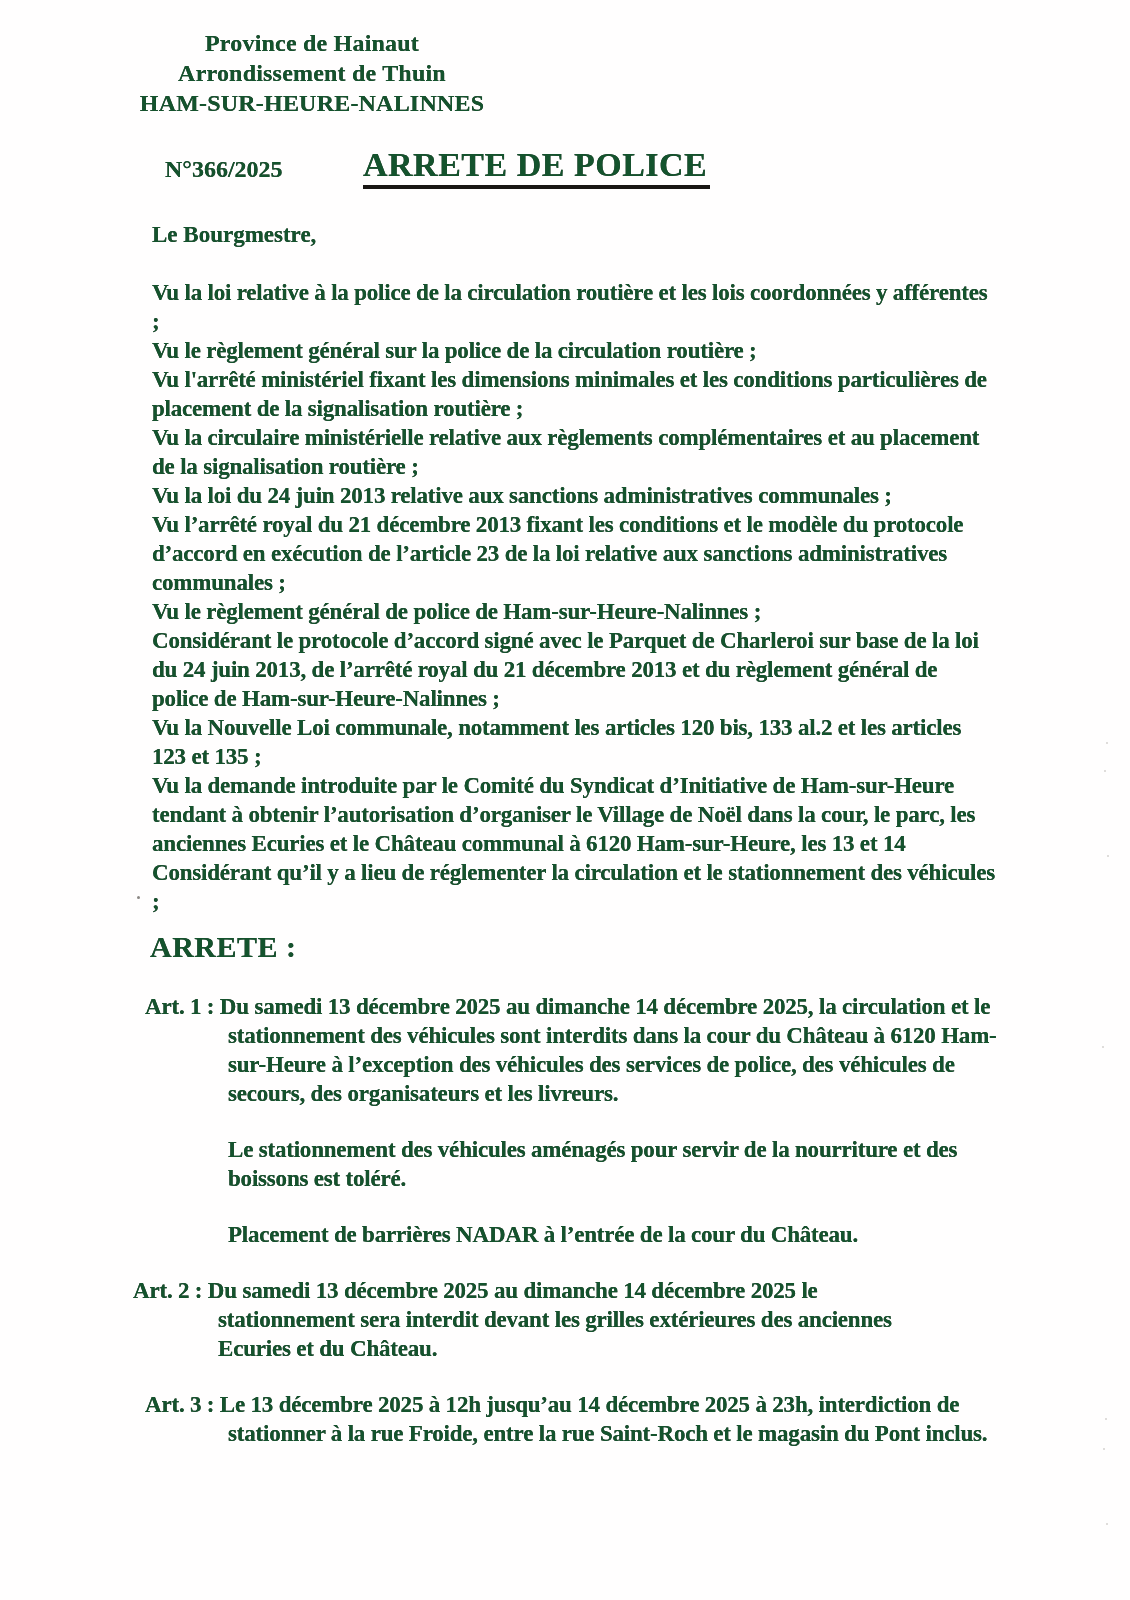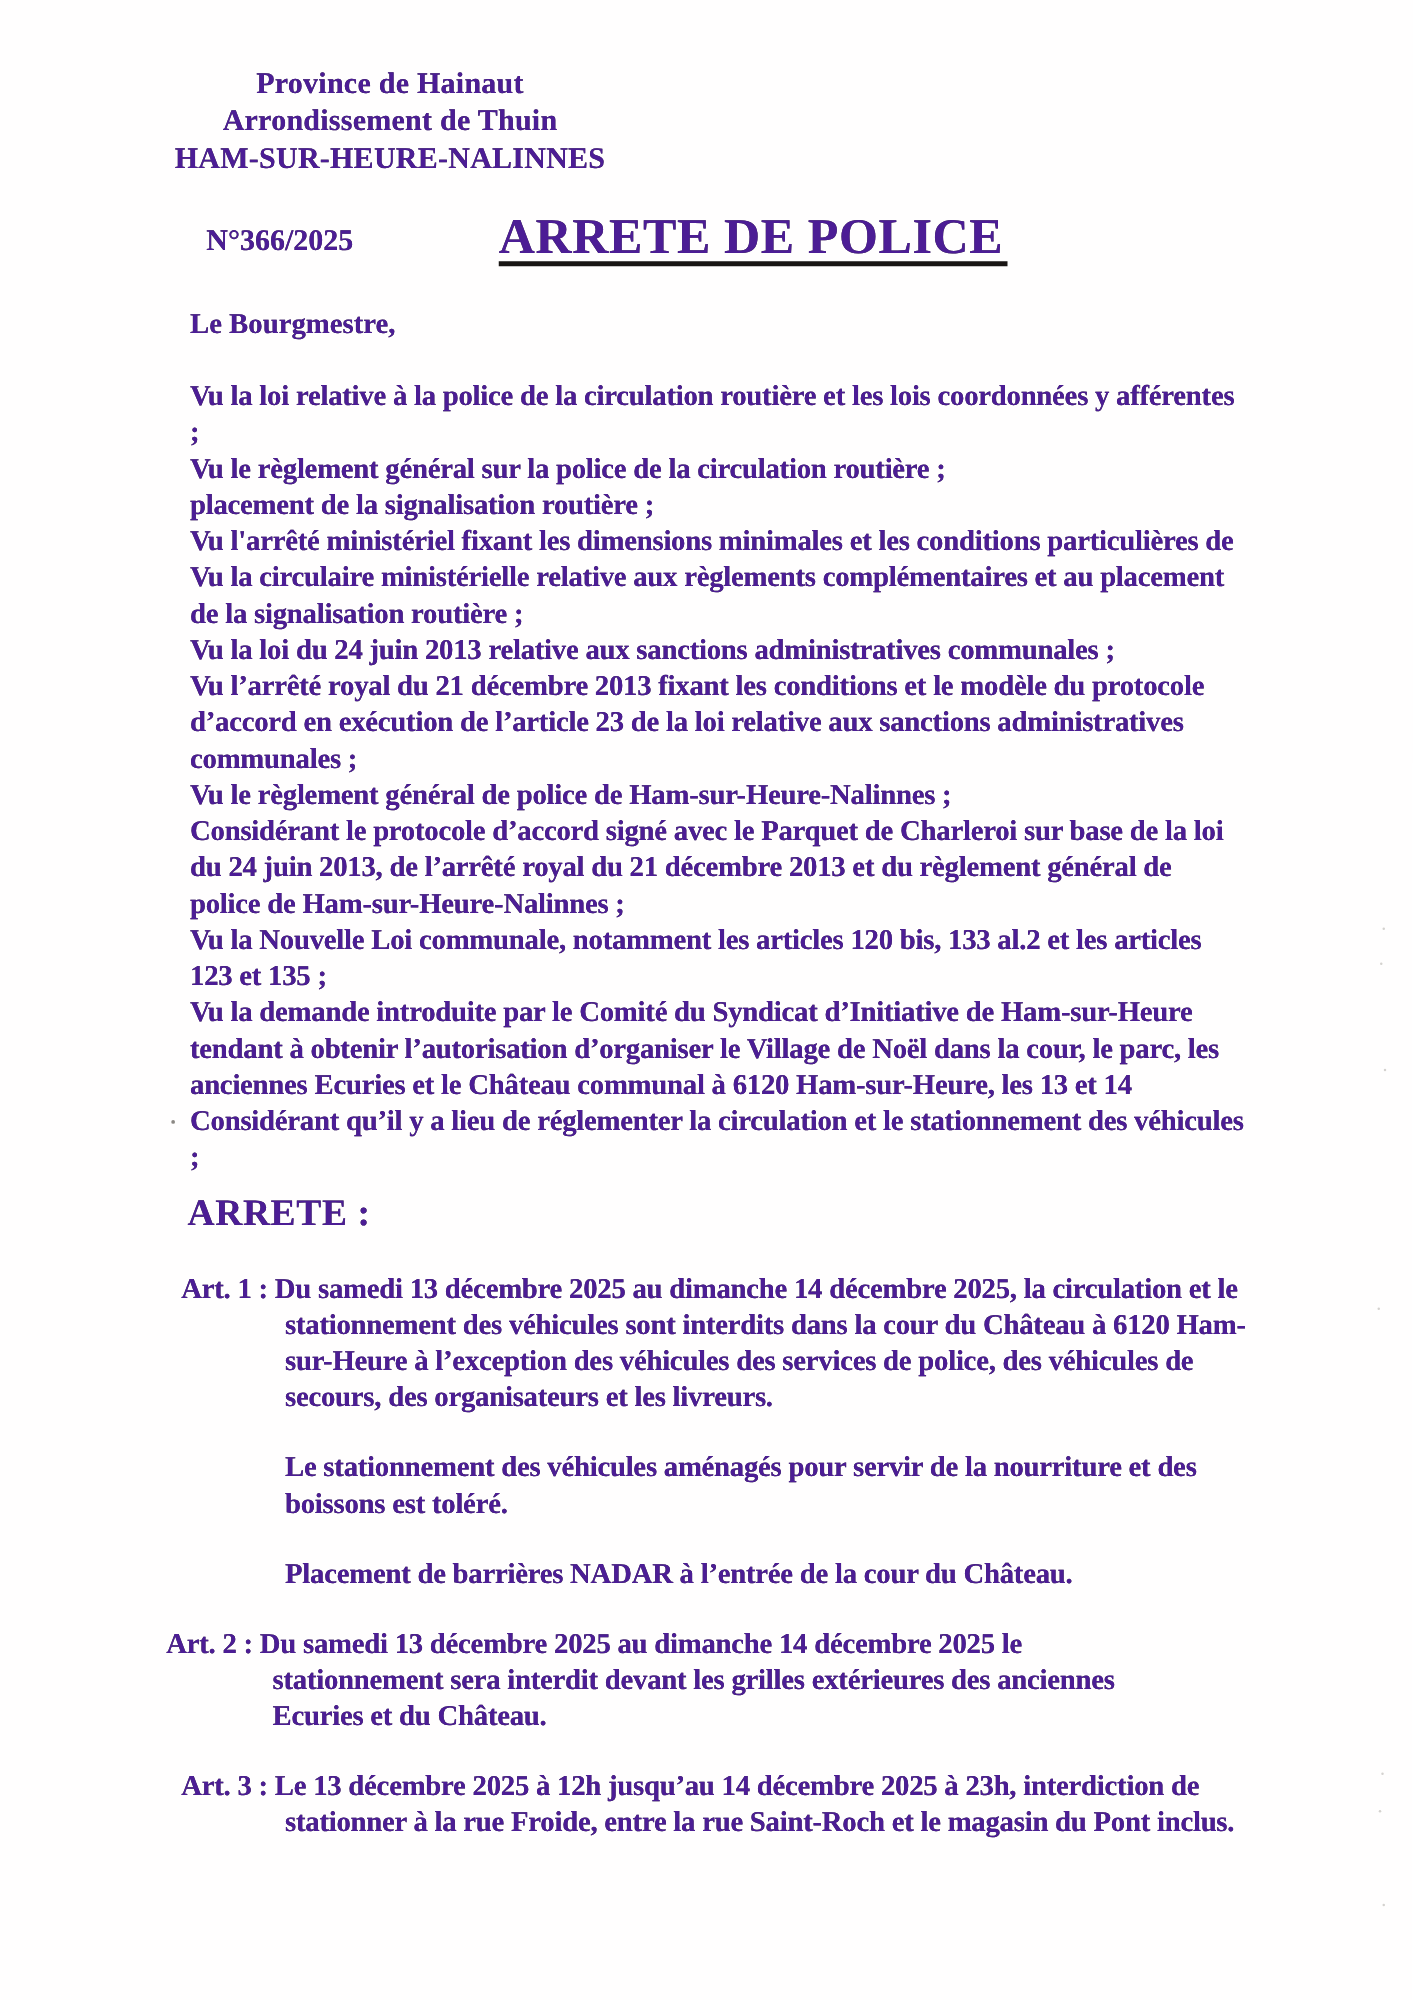--- a/index.html
+++ b/index.html
@@ -1,42 +1,41 @@
 <!DOCTYPE html>
 <html><head>
 <meta charset="utf-8">
 <style>
   html,body { margin:0; padding:0; background:#ffffff; }
   .page {
     position:relative;
     width:1130px; height:1600px;
     background:#fffefe;
     box-sizing:border-box;
-    padding-top:52px;
+    padding-top:28px;
     overflow:hidden;
     font-family:"Liberation Serif", serif;
     font-weight:bold;
-    color:#4c1d95;
+    color:#14532d;
     text-shadow:0 0 0.4px rgba(25,22,20,0.85);
   }
   .header-block {
     margin-left:112px; width:400px;
     text-align:center;
     font-size:24px; line-height:30px;
     letter-spacing:0.2px;
   }
   .title-row { position:relative; margin-top:30px; height:48px; }
   .ref-number { position:absolute; left:165px; top:8px; font-size:24px; }
   .doc-title {
     position:absolute; left:363px; top:-2px;
-    font-size:40px; line-height:38px;
+    font-size:34px; line-height:38px;
     letter-spacing:0.5px;
     border-bottom:4px solid #191614;
     padding:0 3px 1px 0;
-    margin-left:36px;
   }
   .salutation { margin-top:24px; margin-left:152px; font-size:23px; line-height:29px; }
   .preamble { margin-top:29px; font-size:23px; }
   .bline { line-height:29px; margin-left:152px; white-space:nowrap; letter-spacing:-0.2px; }
   .clause { margin:0; }
   .decree-heading {
     margin-top:13px; margin-left:150px; width:740px;
     text-align:left; font-size:30px; line-height:36px; letter-spacing:0.5px;
   }
   .operative { font-size:23px; }
@@ -70,22 +69,22 @@
 
   <div class="preamble" id="preamble">
       <div class="clause">
         <div class="bline first"><span class="seg">Vu la loi relative à la police de la circulation routière et les lois coordonnées y afférentes</span></div>
         <div class="bline"><span class="seg">;</span></div>
       </div>
       <div class="clause">
         <div class="bline first"><span class="seg">Vu le règlement général sur la police de la circulation routière ;</span></div>
       </div>
       <div class="clause">
+        <div class="bline first"><span class="seg">Vu l'arrêté ministériel fixant les dimensions minimales et les conditions particulières de</span></div>
         <div class="bline"><span class="seg">placement de la signalisation routière ;</span></div>
-        <div class="bline first"><span class="seg">Vu l'arrêté ministériel fixant les dimensions minimales et les conditions particulières de</span></div>
       </div>
       <div class="clause">
         <div class="bline first"><span class="seg">Vu la circulaire ministérielle relative aux règlements complémentaires et au placement</span></div>
         <div class="bline"><span class="seg">de la signalisation routière ;</span></div>
       </div>
       <div class="clause">
         <div class="bline first"><span class="seg">Vu la loi du 24 juin 2013 relative aux sanctions administratives communales ;</span></div>
       </div>
       <div class="clause">
         <div class="bline first"><span class="seg">Vu l’arrêté royal du 21 décembre 2013 fixant les conditions et le modèle du protocole</span></div>

